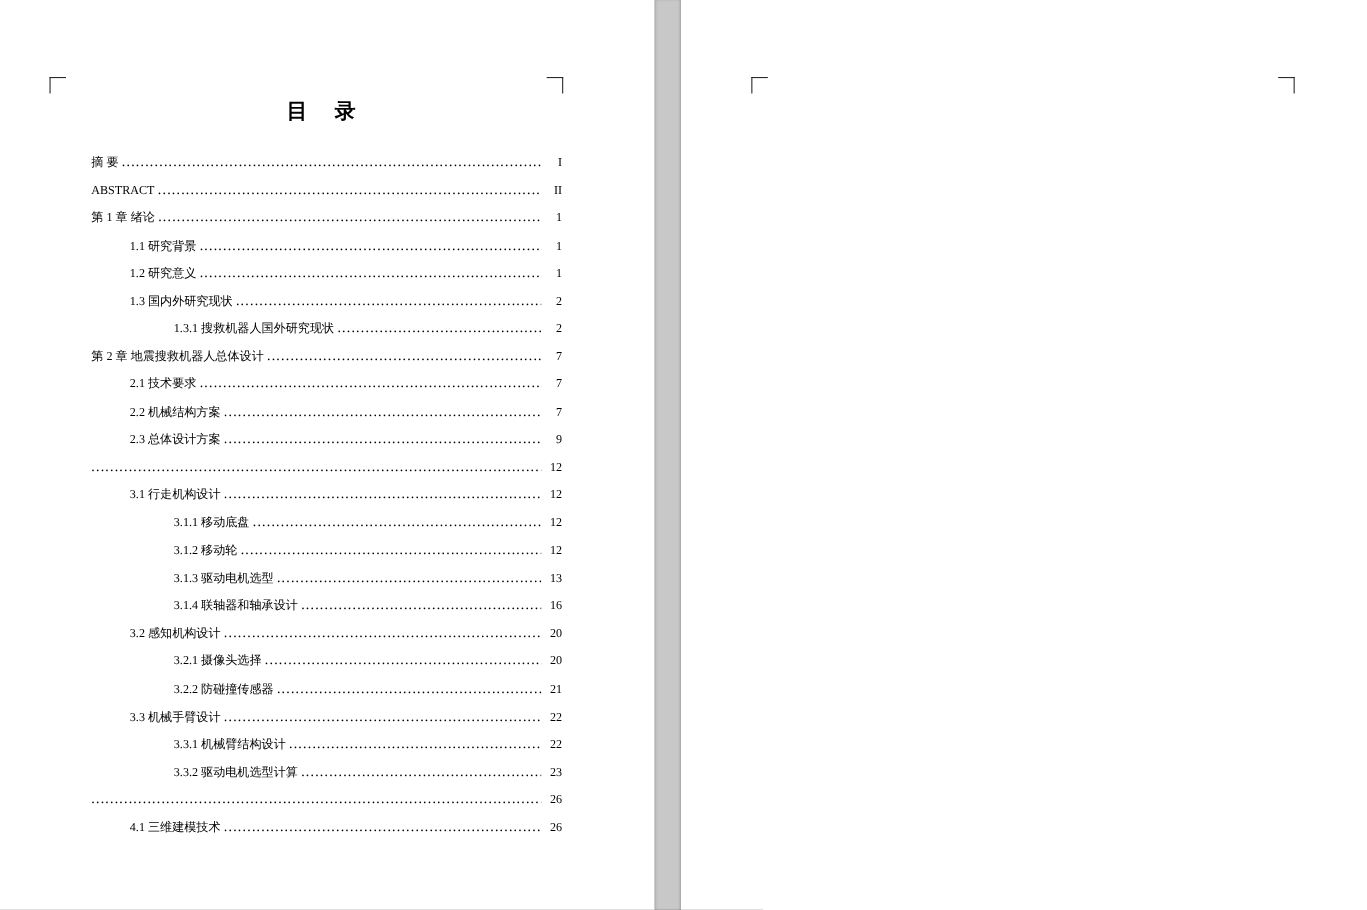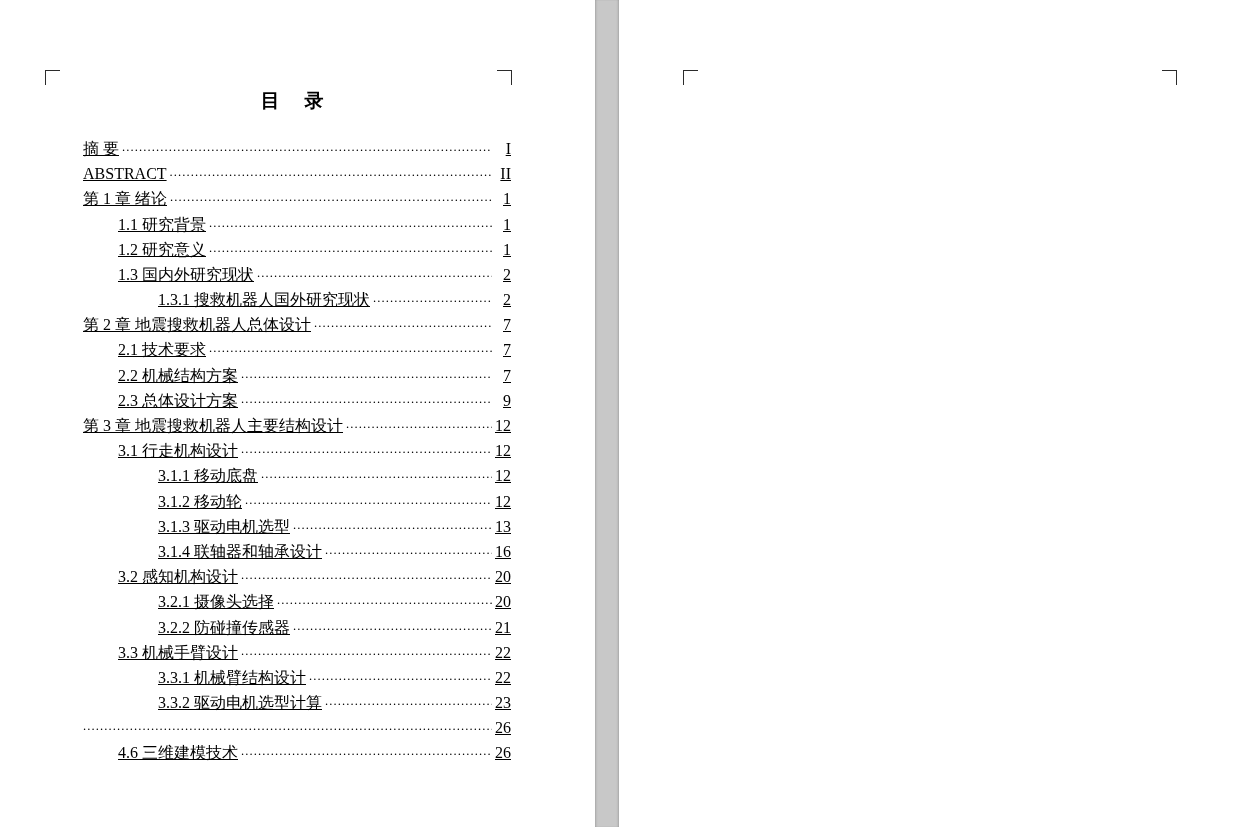--- a/index.html
+++ b/index.html
@@ -53,23 +53,22 @@
     text-align: center;
     font-size: 19px;
     font-weight: bold;
     letter-spacing: 10px;
     margin: 0;
     padding: 0;
     font-family: "Liberation Serif", serif;
   }
 
   .toc {
-    font-size: 16px;
+    font-size: 11px;
     line-height: 25.2px;
-    text-decoration: underline;
   }
   .toc-entry {
     display: flex;
     align-items: flex-end;
     white-space: nowrap;
     height: 25.2px;
   }
   .toc-label {
     flex: 0 0 auto;
     padding-right: 3px;
@@ -169,21 +168,20 @@
             <span class="toc-label">2.2   机械结构方案</span>
             <span class="toc-dots"></span>
             <span class="toc-page">7</span>
           </div>
           <div class="toc-entry lvl1">
             <span class="toc-label">2.3   总体设计方案</span>
             <span class="toc-dots"></span>
             <span class="toc-page">9</span>
           </div>
           <div class="toc-entry lvl0">
-            <span class="toc-label">第 3 章  地震搜救机器人主要结构设计</span>
             <span class="toc-dots"></span>
             <span class="toc-page">12</span>
           </div>
           <div class="toc-entry lvl1">
             <span class="toc-label">3.1   行走机构设计</span>
             <span class="toc-dots"></span>
             <span class="toc-page">12</span>
           </div>
           <div class="toc-entry lvl2">
             <span class="toc-label">3.1.1   移动底盘</span>
@@ -233,21 +231,21 @@
           <div class="toc-entry lvl2">
             <span class="toc-label">3.3.2   驱动电机选型计算</span>
             <span class="toc-dots"></span>
             <span class="toc-page">23</span>
           </div>
           <div class="toc-entry lvl0">
             <span class="toc-dots"></span>
             <span class="toc-page">26</span>
           </div>
           <div class="toc-entry lvl1">
-            <span class="toc-label">4.6   三维建模技术</span>
+            <span class="toc-label">4.1   三维建模技术</span>
             <span class="toc-dots"></span>
             <span class="toc-page">26</span>
           </div>
         </div>
     </div>
   </div>
 
   <div class="page-gap"></div>
 
   <div class="page page-right">

